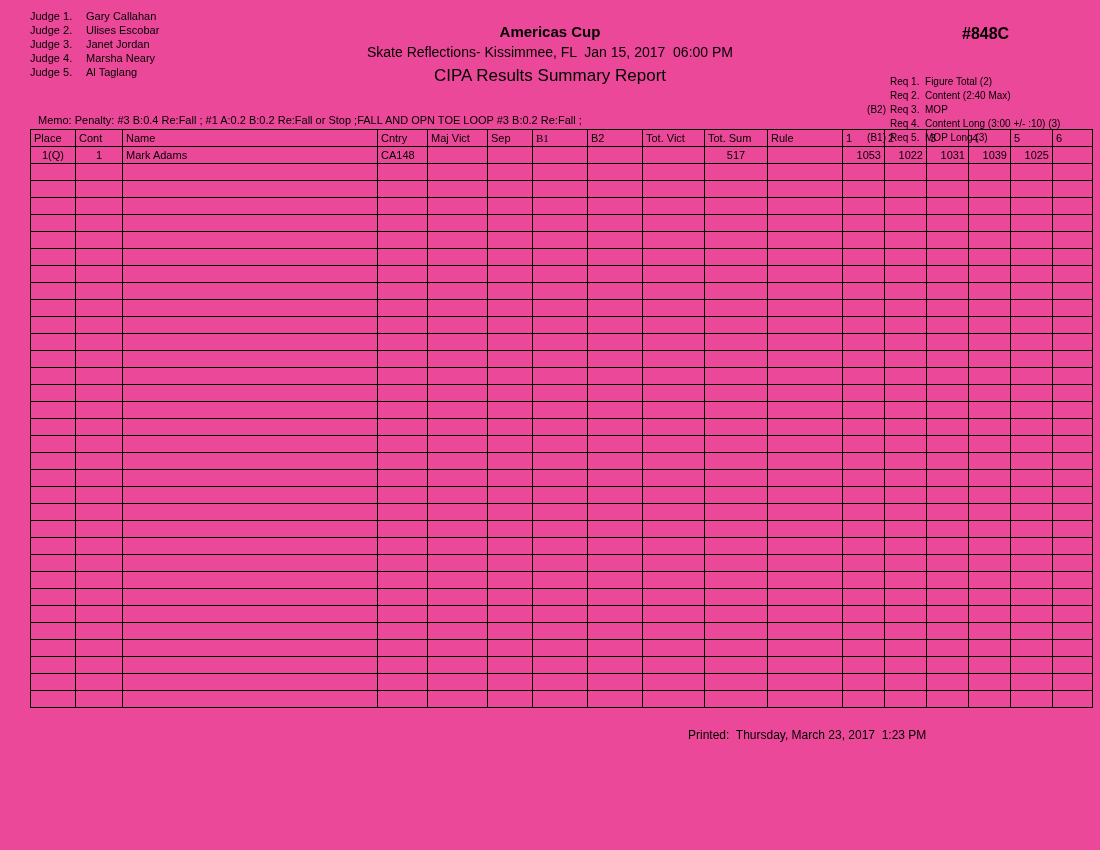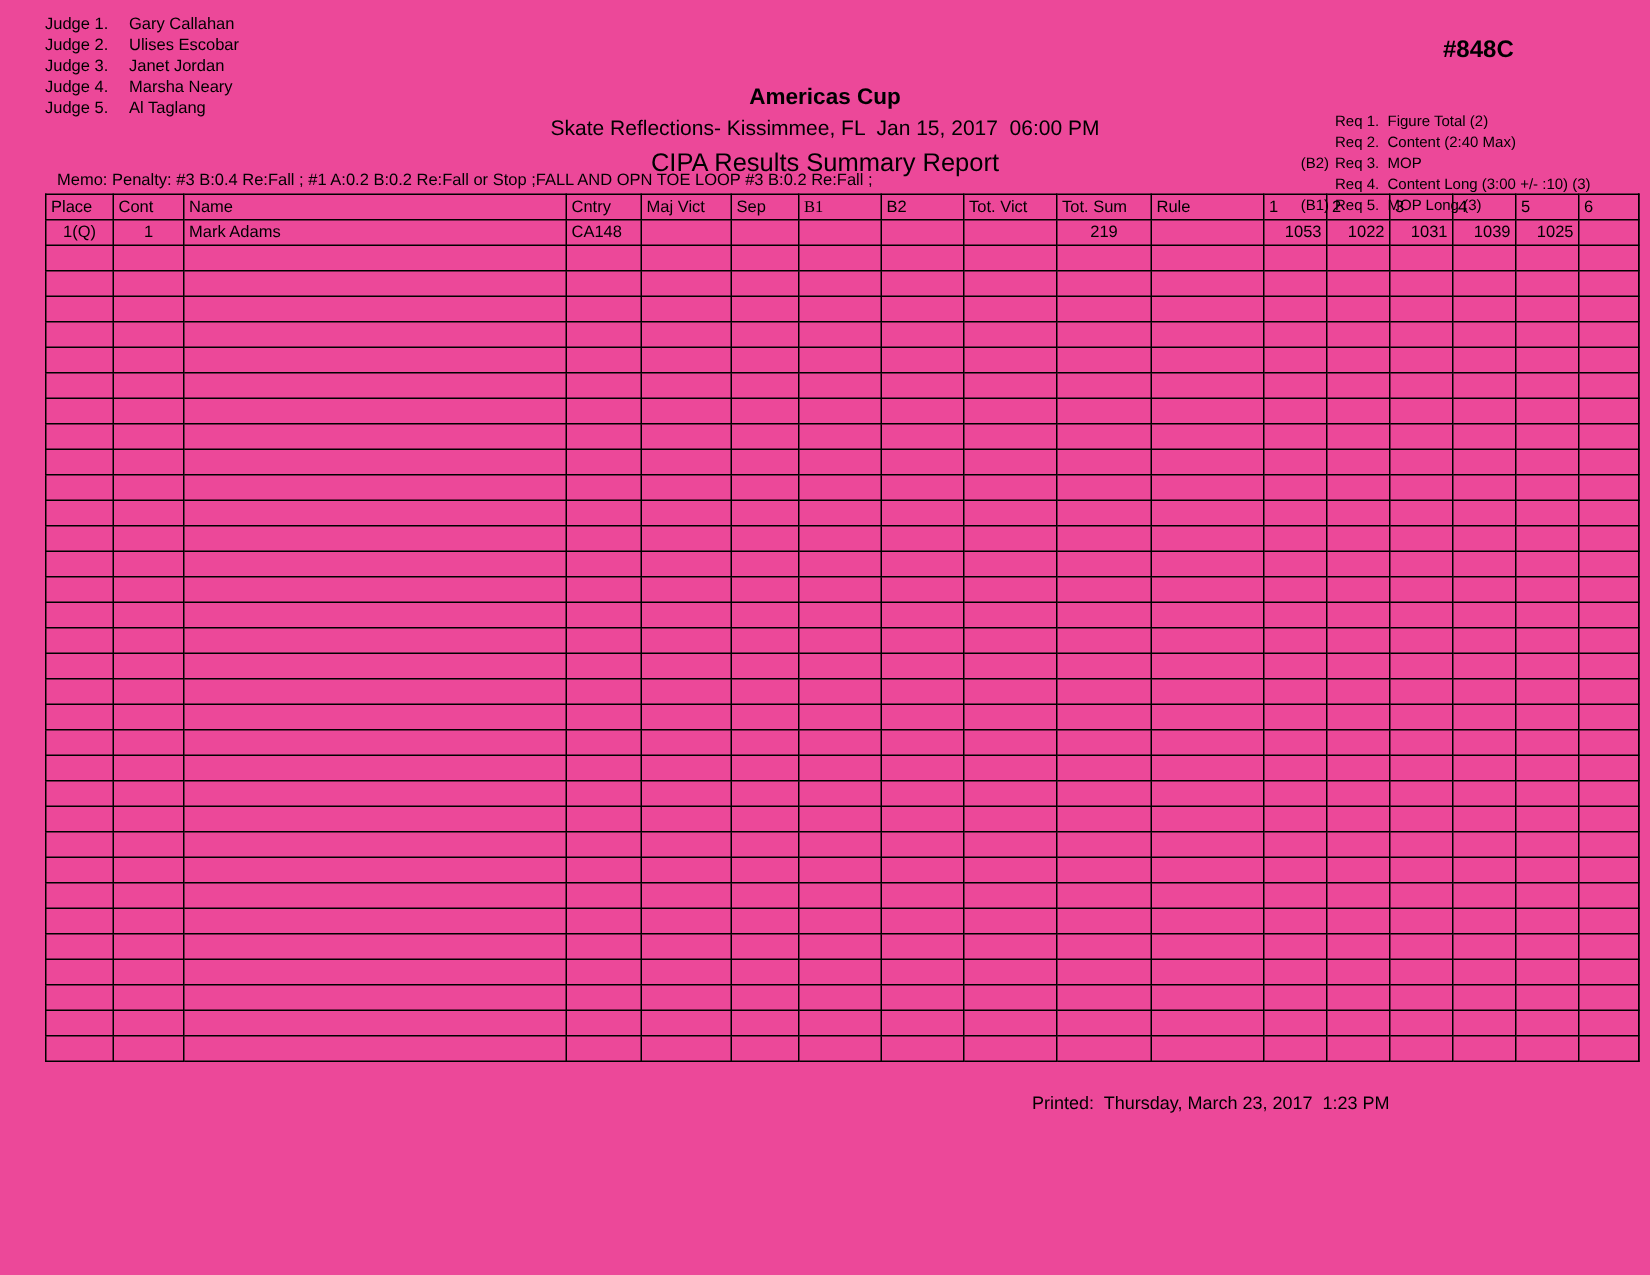--- a/index.html
+++ b/index.html
@@ -5,21 +5,21 @@
   html, body { margin: 0; padding: 0; background: #ffffff; }
   body { font-family: "Liberation Sans", sans-serif; color: #000; }
   .page { position: relative; width: 1100px; height: 850px; background: #ec4899; overflow: hidden; }
 
   
   .judges { position: absolute; left: 30px; top: 9px; font-size: 11px; }
   .judge-line { height: 14px; line-height: 14px; white-space: pre; }
   .judge-label { display: inline-block; width: 56px; }
 
   
-  .center-header { position: absolute; left: 0; top: 23px; width: 100%; text-align: center; margin-top: 33px; }
+  .center-header { position: absolute; left: 0; top: 23px; width: 100%; text-align: center; }
   .event-title { font-size: 15px; font-weight: bold; }
   .venue-line { font-size: 14px; margin-top: 4px; white-space: pre; }
   .division-title { font-size: 17px; font-weight: bold; margin-top: 4px; }
   .report-title { font-size: 17px; margin-top: 6px; }
 
   
   .event-number { position: absolute; left: 962px; top: 25px; font-size: 16px; font-weight: bold; }
   .requirements { position: absolute; left: 858px; top: 43px; font-size: 10px; margin-top: 32px; }
   .req-line { height: 14px; line-height: 14px; white-space: pre; }
   .req-prefix { display: inline-block; width: 28px; text-align: right; margin-right: 4px; }
@@ -120,21 +120,21 @@
         <tr>
           <td>1(Q)</td>
           <td>1</td>
           <td>Mark Adams</td>
           <td>CA148</td>
           <td></td>
           <td></td>
           <td></td>
           <td></td>
           <td></td>
-          <td>219</td>
+          <td>517</td>
           <td></td>
           <td>1053</td>
           <td>1022</td>
           <td>1031</td>
           <td>1039</td>
           <td>1025</td>
           <td></td>
           <td></td>
         </tr>
         <tr>

